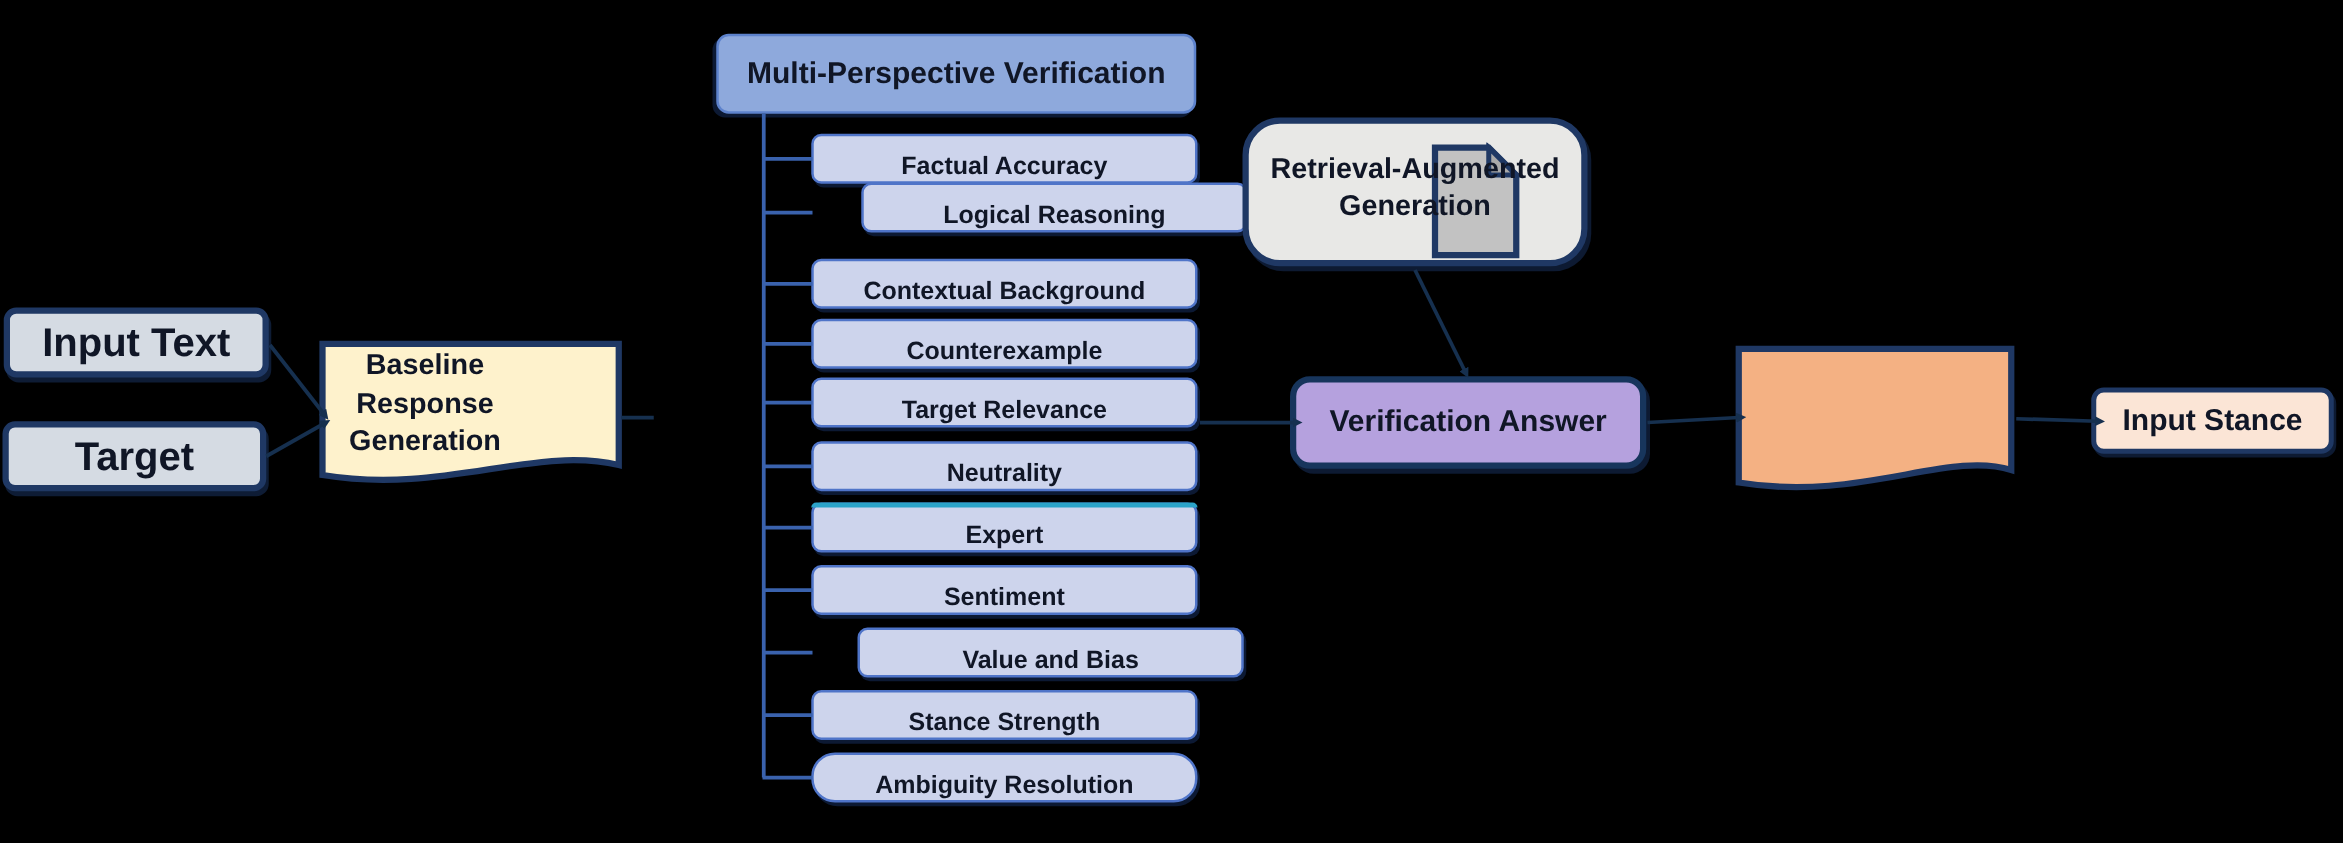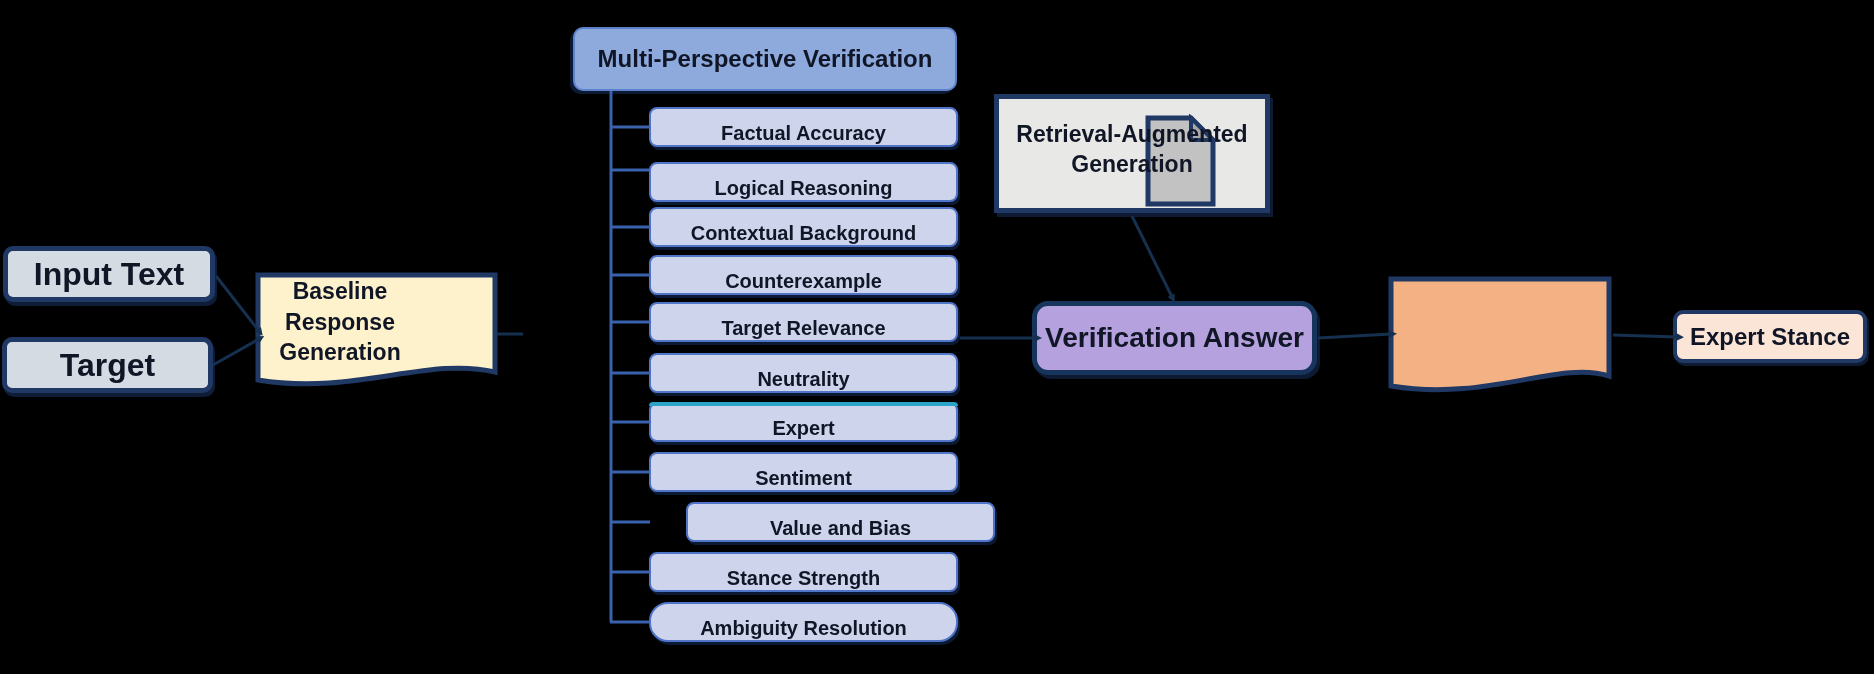--- a/index.html
+++ b/index.html
@@ -6,21 +6,21 @@
   html,body{margin:0;padding:0;background:#000;}
   #canvas{
     position:relative;
     width:1874px;height:674px;
     background:var(--background, #000);
     font-family:"Liberation Sans", sans-serif;
     font-weight:700;
     color:#101626;
     overflow:hidden;
   }
-  .node{position:absolute;box-sizing:border-box;display:flex;align-items:center;justify-content:center;text-align:center;z-index:1;}
+  .node{position:absolute;box-sizing:border-box;display:flex;align-items:center;justify-content:center;text-align:center;z-index:1;border-radius:30px;}
 
   .box-input{
     background:var(--input-fill,#D5DBE3);
     border:5px solid var(--outline-navy,#1F3864);
     border-radius:10px;
     box-shadow:2px 4px 0 rgba(16,33,62,.85);
     font-size:32px;
   }
   .header{
     background:var(--header-fill,#8EA9DC);
@@ -58,21 +58,21 @@
     box-shadow:3px 4px 0 rgba(16,33,62,.8);
   }
   .rag-label{position:relative;z-index:2;font-size:23px;line-height:1.3;width:268px;text-align:center;margin-top:-8px;}
   .rag-icon{position:absolute;left:145px;top:15px;z-index:1;}
 
   .box-va{
     background:var(--verification-fill,#B5A1DE);
     border:5px solid #17355C;
     border-radius:16px;
     box-shadow:3px 4px 0 rgba(16,33,62,.8);
-    font-size:28px;
+    font-size:24px;
   }
   .box-fs{
     background:var(--final-stance-fill,#FBE5D6);
     border:4px solid var(--outline-navy,#1F3864);
     border-radius:10px;
     box-shadow:2px 3px 0 rgba(16,33,62,.8);
     font-size:24px;
   }
   #overlay{position:absolute;left:0;top:0;z-index:10;pointer-events:none;}
   #tree-branches line, .tree-line{stroke:var(--tree-line,#3A62AD);stroke-width:3;}
@@ -98,21 +98,21 @@
   </div>
 
   <div class="node header" style="left:573px;top:27px;width:384px;height:64px;">
     <span>Multi-Perspective Verification</span>
   </div>
 
   <div id="perspectives" style="position:absolute;left:649px;top:0;width:309px;height:674px;">
       <div class="pitem" style="top: 107px;">
         <span>Factual Accuracy</span>
       </div>
-      <div class="pitem" style="top: 162px;">
+      <div class="pitem" style="top: 146px; margin-left: 40px;">
         <span>Logical Reasoning</span>
       </div>
       <div class="pitem" style="top: 207px;">
         <span>Contextual Background</span>
       </div>
       <div class="pitem" style="top: 255px;">
         <span>Counterexample</span>
       </div>
       <div class="pitem" style="top: 302px;">
         <span>Target Relevance</span>
@@ -149,21 +149,21 @@
     <span>Verification Answer</span>
   </div>
 
   <div class="node doc-node" style="left:1388px;top:276px;width:224px;height:120px;">
     <svg width="224" height="120" viewBox="0 0 224 120">
       <path d="M3,3 L221,3 L221,100 C170,84 100,126 3,110 Z" style="fill:var(--cross-check-fill,#F4B183);stroke:var(--outline-navy,#1F3864);stroke-width:5;"></path>
     </svg>
   </div>
 
   <div class="node box-fs" style="left:1673px;top:310px;width:194px;height:53px;">
-    <span>Expert Stance</span>
+    <span>Input Stance</span>
   </div>
 
   <svg id="overlay" width="1874" height="674" viewBox="0 0 1874 674">
     <defs>
       <marker id="arr" markerWidth="8" markerHeight="8" refX="2" refY="4" orient="auto" markerUnits="userSpaceOnUse">
         <path d="M0,0 L8,4 L0,8 Z" fill="#16304F"></path>
       </marker>
     </defs>
 
     <line class="tree-line" x1="611" y1="91" x2="611" y2="622"></line>

